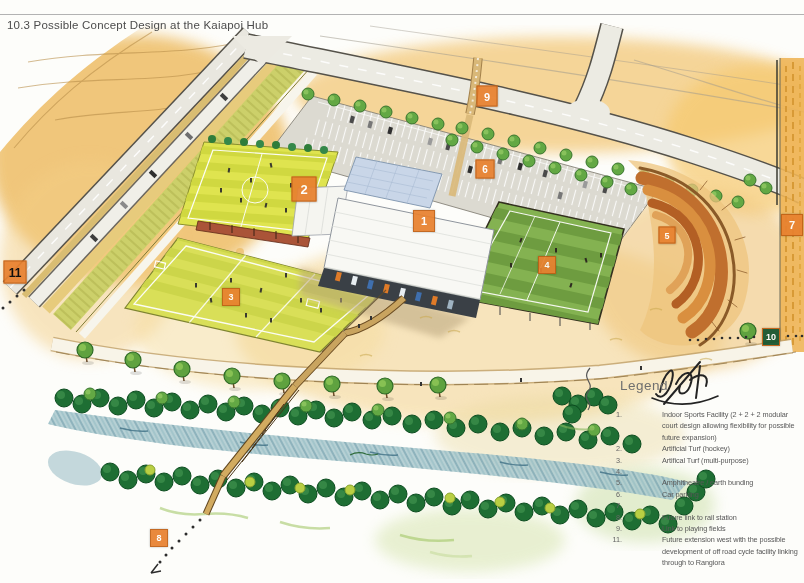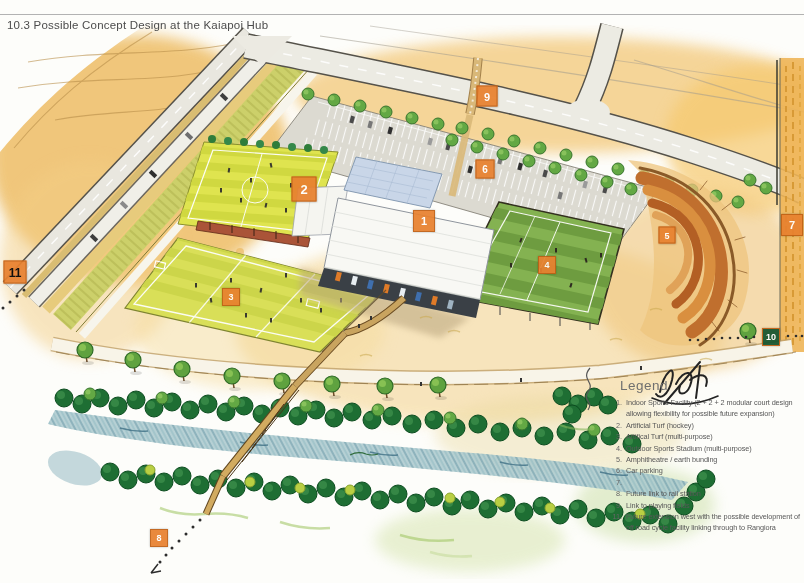--- a/index.html
+++ b/index.html
@@ -9,24 +9,24 @@
   }
   .stage{position:absolute;left:0;top:0;width:804px;height:583px;}
   .top-rule{position:absolute;left:0;top:14px;width:804px;height:1px;background:#a5a5a5;opacity:.85;z-index:5;}
   .page-title{position:absolute;left:7px;top:19px;font-size:11.5px;color:#4c4c4c;letter-spacing:.2px;z-index:5;}
   .marker{
     position:absolute;display:flex;align-items:center;justify-content:center;
     font-weight:bold;transform:translate(-50%,-50%);opacity:.93;z-index:4;
     box-shadow:0 0 2px rgba(0,0,0,.3);
   }
   .legend{position:absolute;left:596px;top:378px;width:208px;z-index:5;}
-  .legend-heading{font-size:13.5px;line-height:15px;color:#6f6f6f;margin:0 0 4px 24px;letter-spacing:.5px;}
+  .legend-heading{font-size:13.5px;line-height:15px;color:#6f6f6f;margin:0 0 16px 24px;letter-spacing:.5px;}
   .legend-row{display:grid;grid-template-columns:26px 178px;column-gap:4px;font-size:7.3px;line-height:11.4px;color:#585858;}
   .legend-num{text-align:right;color:#666;}
-  .legend-text{letter-spacing:-.1px;}
+  .legend-text{letter-spacing:-.1px;margin-left:36px;}
 </style>
 </head>
 <body>
 
 <svg class="stage" width="804" height="583" viewBox="0 0 804 583" xmlns="http://www.w3.org/2000/svg">
   <defs>
     <filter id="soft">
         <feGaussianBlur stdDeviation="7"></feGaussianBlur>
       </filter>
     <filter id="soft2">
@@ -604,21 +604,20 @@
       <div class="legend-row">
         <div class="legend-num">2.</div>
         <div class="legend-text">Artificial Turf (hockey)</div>
       </div>
       <div class="legend-row">
         <div class="legend-num">3.</div>
         <div class="legend-text">Artifical Turf (multi-purpose)</div>
       </div>
       <div class="legend-row">
         <div class="legend-num">4.</div>
-        <div class="legend-text">Outdoor Sports Stadium (multi-purpose)</div>
       </div>
       <div class="legend-row">
         <div class="legend-num">5.</div>
         <div class="legend-text">Amphitheatre / earth bunding</div>
       </div>
       <div class="legend-row">
         <div class="legend-num">6.</div>
         <div class="legend-text">Car parking</div>
       </div>
       <div class="legend-row">

